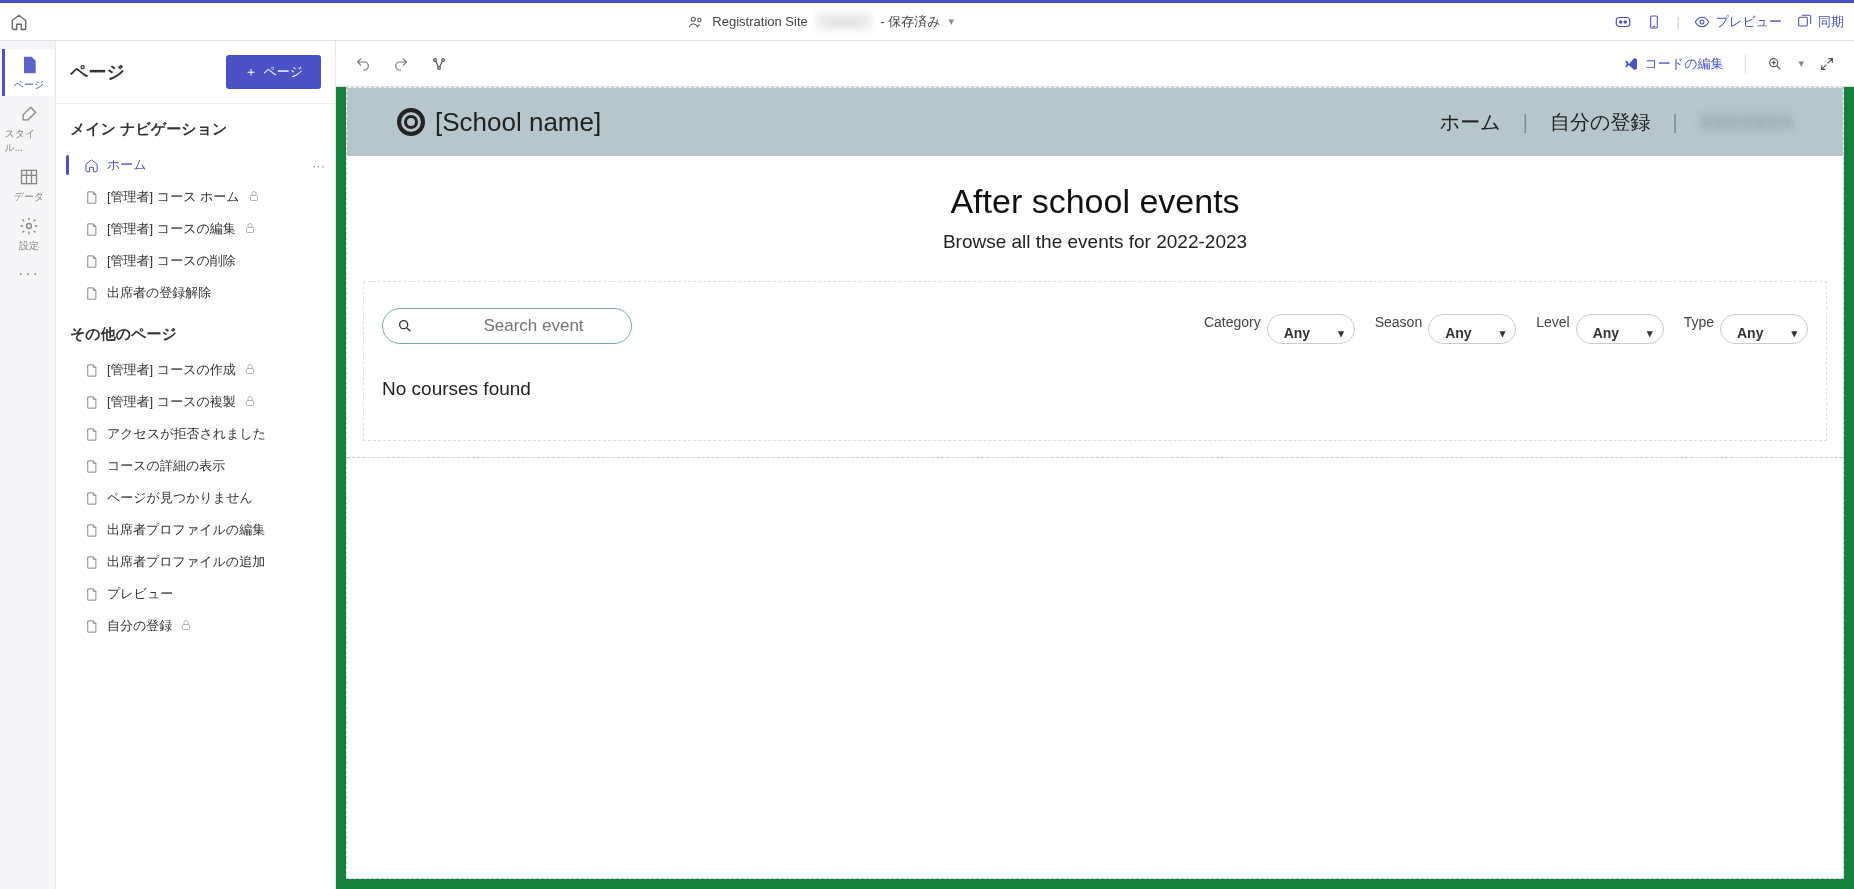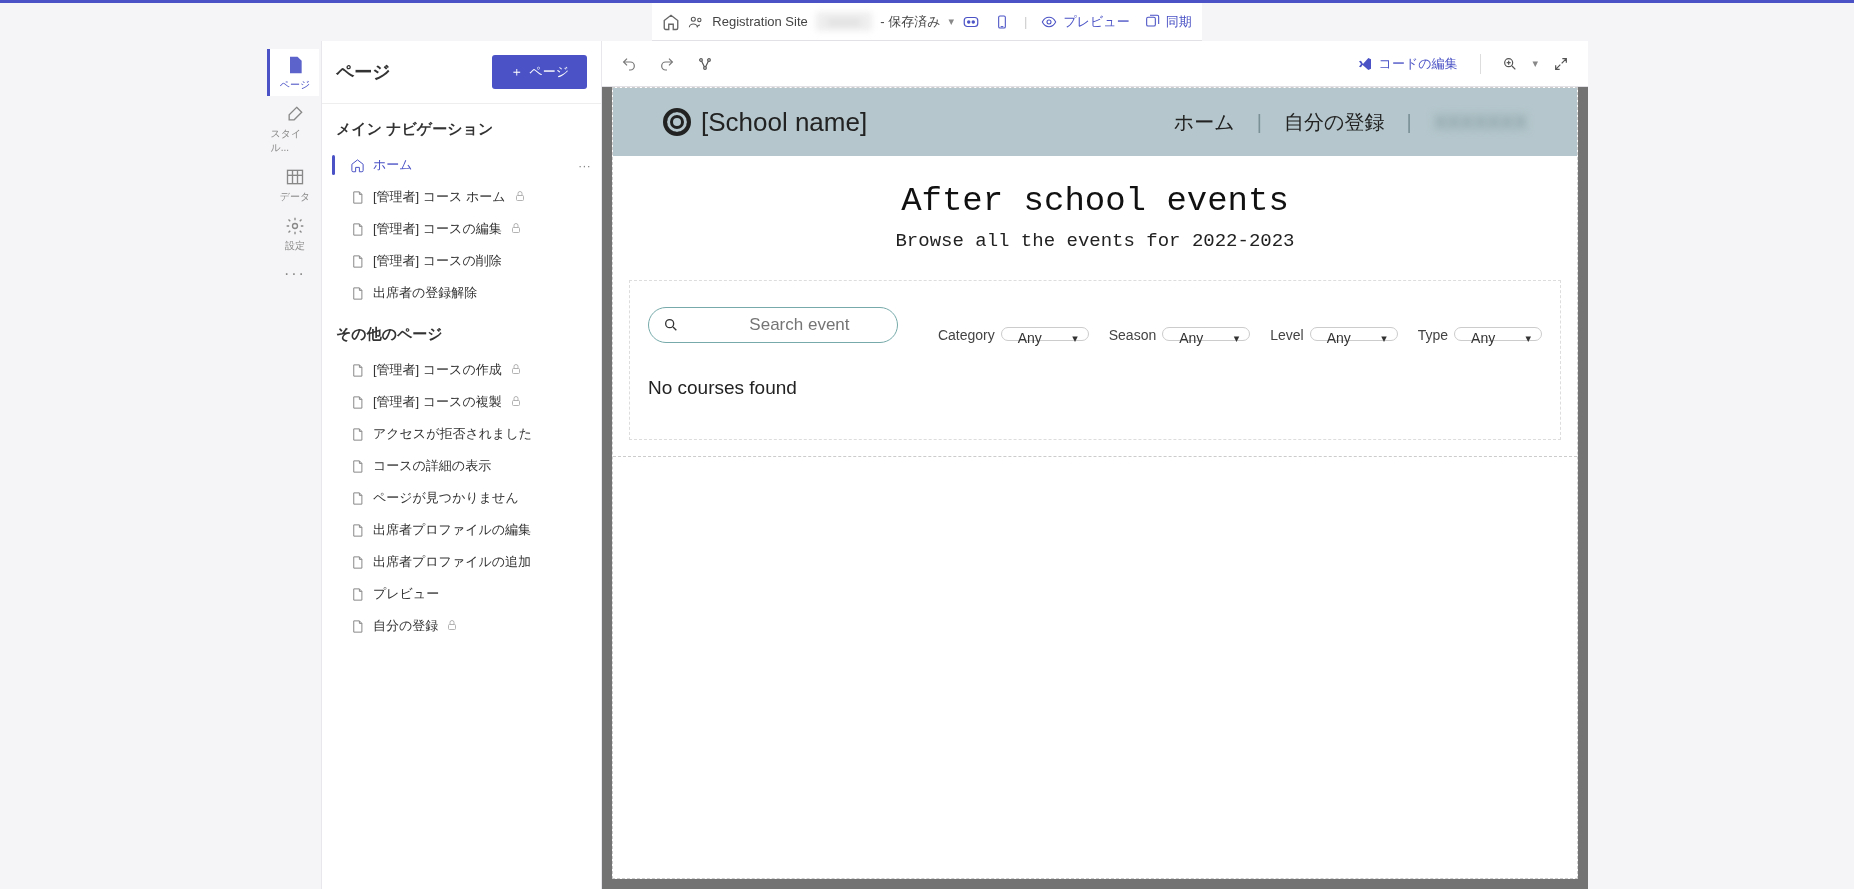--- a/index.html
+++ b/index.html
@@ -1,17 +1,17 @@
 <!DOCTYPE html>
 <html><head>
 <meta charset="utf-8">
 <style>
   * { box-sizing: border-box; margin: 0; padding: 0; }
   body { font-family: "Segoe UI", "Yu Gothic UI", sans-serif; font-size: 13px; color: #333; background: #f5f5f7; overflow:hidden; }
-  .app { display:flex; flex-direction:column; height:889px; width:1854px; border-top:3px solid #4a52c5;align-items:center;}
+  .app { display:flex; flex-direction:column; height:889px; width:1854px; border-top:3px solid #4a52c5;}
   
   .topbar { height:38px; background:#fff; border-bottom:1px solid #e1e1e6; display:flex; align-items:center; padding:0 10px; gap:8px; }
   .topbar .home { color:#555; }
   .topbar .center { flex:1; display:flex; justify-content:center; align-items:center; gap:8px; color:#444; }
   .topbar .right { display:flex; align-items:center; gap:14px; color:#4a52c5; }
   .topbar .right .sep { color:#ccc; }
   .icon-svg { display:inline-flex; }
   .blurred { filter: blur(3px); background:#eee; padding:2px 12px; border-radius:3px; color:#ccc;}
   .chev { font-size:11px; color:#888;}
   
@@ -27,46 +27,46 @@
   .btn-primary { background:#4a52c5; color:#fff; border:none; border-radius:3px; padding:8px 18px; font-size:13px; display:flex; align-items:center; gap:6px; cursor:pointer;}
   .side-section-title { padding:16px 14px 10px 14px; font-size:15px; font-weight:600; color:#333;}
   .tree-item { display:flex; align-items:center; gap:8px; padding:7px 10px 7px 28px; font-size:13px; color:#333; cursor:pointer; position:relative;}
   .tree-item.selected { background:#fff; color:#4a52c5; }
   .tree-item.selected::before{ content:""; position:absolute; left:10px; top:6px; bottom:6px; width:3px; background:#4a52c5; border-radius:2px;}
   .tree-item .dots{ margin-left:auto; color:#888;}
   .tree-item .page-ic{ color:#888; display:flex;}
   .tree-item.selected .page-ic{ color:#4a52c5;}
   .lock-ic{ color:#aaa; font-size:11px;}
   
-  .main { flex:1; background:#737373; display:flex; flex-direction:column; overflow:hidden;}
+  .main { flex:1; background:#15803d; display:flex; flex-direction:column; overflow:hidden;}
   .editor-bar { height:46px; background:#fff; border-bottom:1px solid #e1e1e6; display:flex; align-items:center; padding:0 12px; gap:8px;}
   .editor-bar .iconbtn{ width:30px; height:30px; display:flex; align-items:center; justify-content:center; color:#555; border-radius:3px; cursor:pointer;}
   .editor-bar .spacer{ flex:1;}
   .editor-bar .code-link{ color:#4a52c5; display:flex; align-items:center; gap:6px; cursor:pointer; padding:4px 8px;}
   .editor-bar .divider{ width:1px; height:20px; background:#ddd; margin:0 6px;}
   
   .canvas-wrap { flex:1; padding:0 10px 10px 10px; overflow:auto;}
   .canvas { background:#fff; border:1px dashed #ccc; min-height:100%; }
   .site-header { background:#b5c7cc; height:68px; display:flex; align-items:center; padding:0 50px; justify-content:space-between;}
   .site-brand { display:flex; align-items:center; gap:10px; font-size:26px; color:#222;}
   .brand-logo { width:28px; height:28px; border:4px solid #222; border-radius:50%; box-shadow: inset 0 0 0 3px #b5c7cc, inset 0 0 0 6px #222;}
   .site-nav { display:flex; align-items:center; gap:22px; font-size:20px; color:#222;}
   .site-nav .nav-sep{ color:#7a9197;}
   .site-nav .nav-blur{ filter:blur(4px); color:#6f8a90;}
-  .hero { text-align:center; padding:26px 0 12px 0;font-family:Liberation Mono, monospace;}
+  .hero { text-align:center; padding:26px 0 12px 0;}
   .hero h1{ font-size:34px; font-weight:400; color:#111; margin-bottom:10px;}
   .hero p{ font-size:19px; color:#222;}
   .content-block{ margin:16px 16px; border:1px dashed #ddd; padding:26px 18px 40px 18px;}
   .filter-row{ display:flex; align-items:flex-end; gap:20px;}
   .search-wrap{ display:flex; align-items:center; border:1.5px solid #7aa; border-radius:20px; height:36px; width:250px; padding:0 14px; gap:10px;}
   .search-wrap input{ border:none; outline:none; flex:1; text-align:center; font-size:17px; background:transparent;}
   .filter-row .push{ flex:1;}
   .filter{ display:flex; flex-direction:row; gap:6px;}
   .filter label{ font-size:14px; color:#444;}
-  .pill{ border:1px solid #ccc; border-radius:18px; height:14px; min-width:88px; padding:8px 26px 0 16px; display:flex; align-items:center; font-weight:400; font-size:14px; position:relative; cursor:pointer;}
+  .pill{ border:1px solid #ccc; border-radius:18px; height:30px; min-width:88px; padding:8px 26px 0 16px; display:flex; align-items:center; font-weight:700; font-size:14px; position:relative; cursor:pointer;}
   .pill .cd{ position:absolute; right:10px; font-size:11px; color:#333;}
   .no-courses{ font-size:19px; color:#222; margin-top:34px;}
   .canvas-section-break{ height:20px; border-top:1px dashed #ccc; margin:0;}
 </style>
 </head>
 <body>
 
 <div class="app">
 
   <div class="topbar">

